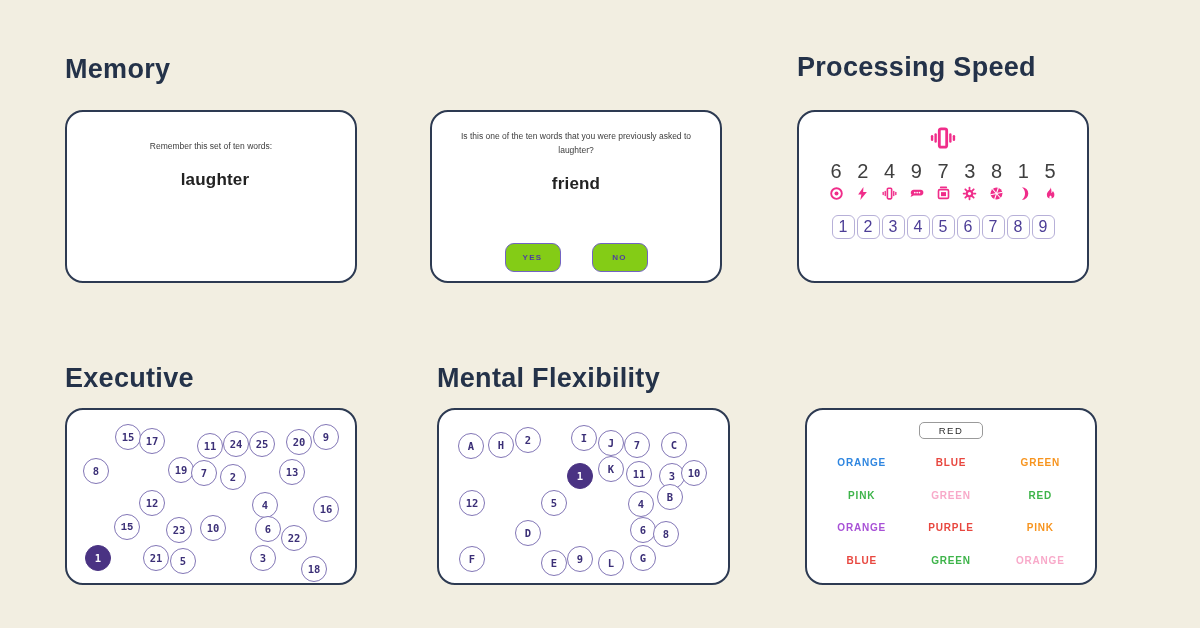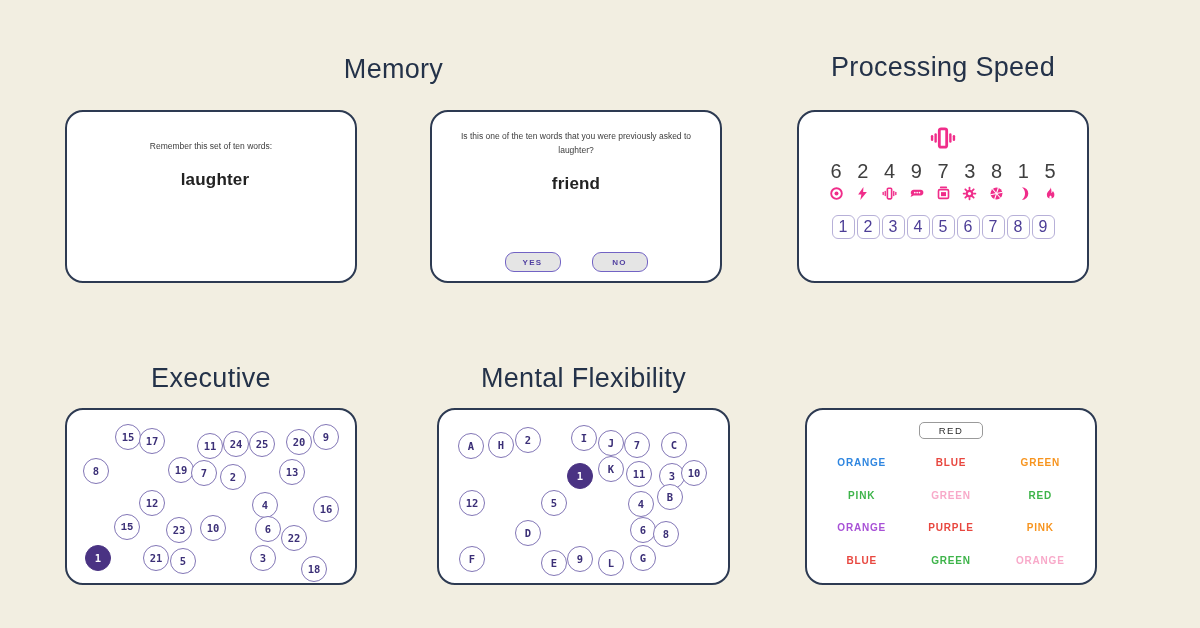--- a/index.html
+++ b/index.html
@@ -1,20 +1,20 @@
 <!DOCTYPE html>
 <html><head>
 <meta charset="utf-8">
 <style>
   html,body { margin:0; padding:0; }
   .stage { position:relative; width:1200px; height:628px; background:#f2eee1;
            font-family:"Liberation Sans",sans-serif; overflow:hidden; }
 
-  .title { position:absolute; font-weight:normal; font-size:27px; color:#243249;
-           text-align:center; letter-spacing:.3px; }
+  .title { position:absolute; font-weight:bold; font-size:27px; color:#243249;
+           text-align:left; letter-spacing:.3px; }
   #title-memory     { left:65px;  top:54px;  width:657px; }
   #title-processing { left:797px; top:52px;  width:292px; }
   #title-attention  { left:65px;  top:363px; width:292px; }
   #title-flex       { left:437px; top:363px; width:293px; }
   #title-exec       { left:805px; top:361px; width:292px; }
 
   .card { position:absolute; background:#fff; border:2px solid #2d3a52;
           border-radius:18px; box-sizing:border-box; }
   #card-word   { left:65px;  top:110px; width:292px; height:173px; text-align:center; }
   #card-recall { left:430px; top:110px; width:292px; height:173px; text-align:center; }
@@ -24,22 +24,22 @@
   #card-exec   { left:805px; top:408px; width:292px; height:177px; }
 
   .prompt { font-size:8.5px; color:#3c3c3c; margin-top:29px; }
   #card-recall .prompt { margin-top:17px; padding:0 20px; line-height:1.7; }
   .stim-word { font-size:17px; font-weight:bold; color:#222; letter-spacing:.2px; }
   #card-word .stim-word   { margin-top:19px;padding-left:8px; }
   #card-recall .stim-word { margin-top:16px; }
 
   .answer-row { position:absolute; bottom:9px; left:0; right:0;
                 display:flex; justify-content:center; gap:31px; }
-  .pill-btn { width:56px; height:20px; border:1.5px solid #7263c4; border-radius:9px;
-              background:#e5e5e5; color:#503fa0; font-size:8px; font-weight:bold;
+  .pill-btn { width:56px; height:29px; border:1.5px solid #7263c4; border-radius:9px;
+              background:#84cc16; color:#503fa0; font-size:8px; font-weight:bold;
               letter-spacing:1.3px; display:flex; align-items:center; justify-content:center;
               font-family:inherit; cursor:pointer; box-sizing:border-box; padding:0; }
 
   .ps-header { display:flex; justify-content:center; margin-top:13px; }
   .ps-header svg { width:26px; height:26px; }
   .ps-grid { width:240px; margin:0 auto; display:flex; justify-content:space-between; }
   .ps-digits { margin-top:9px; }
   .ps-digit { width:26px; text-align:center; font-size:20px; color:#3f3f3f; }
   .ps-syms { margin-top:1px; }
   .ps-sym { width:26px; height:18px; display:flex; align-items:center; justify-content:center; }

